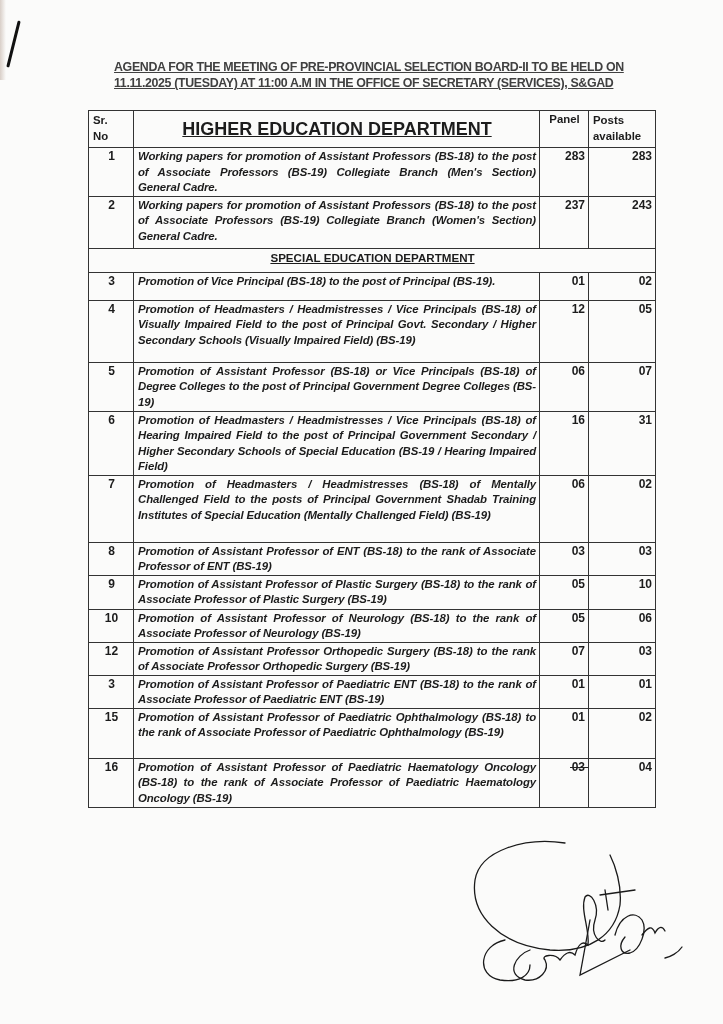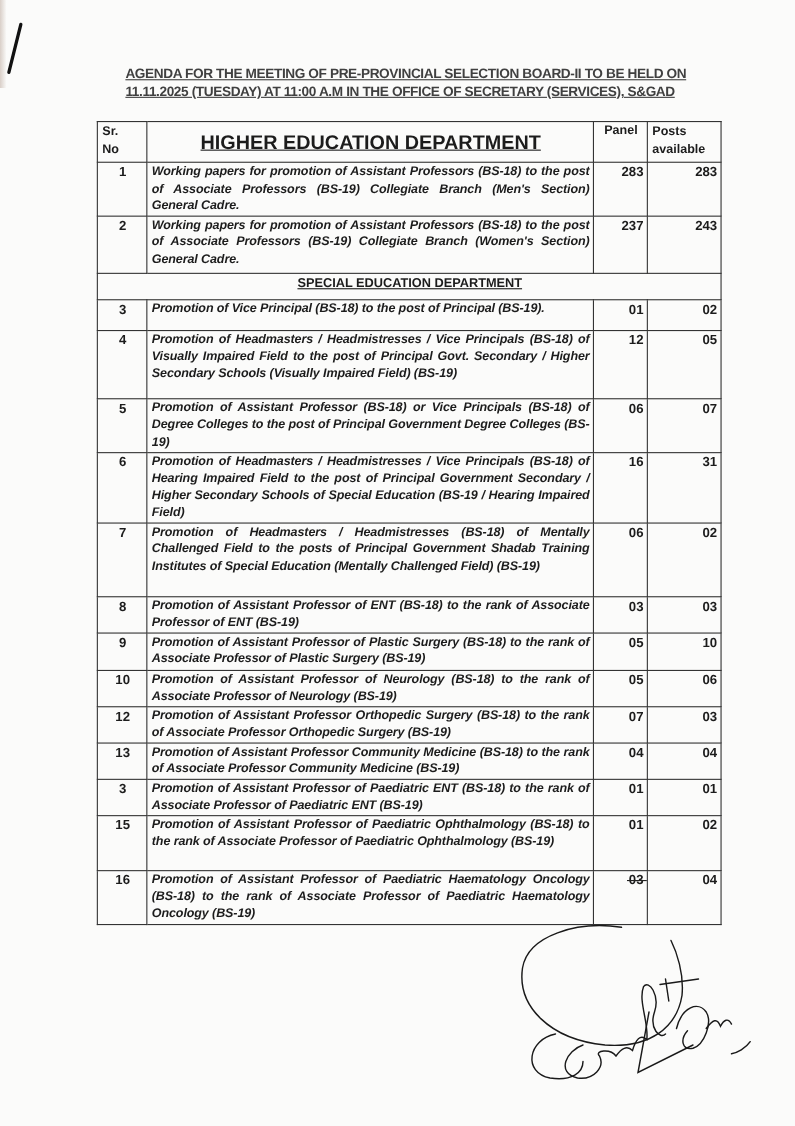--- a/index.html
+++ b/index.html
@@ -152,26 +152,20 @@
     <td class="num">05</td>
     <td class="num">06</td>
   </tr>
   <tr style="height:32px">
     <td class="sr">12</td>
     <td class="desc">Promotion of Assistant Professor Orthopedic Surgery (BS-18) to the rank of Associate Professor Orthopedic Surgery (BS-19)</td>
     <td class="num">07</td>
     <td class="num">03</td>
   </tr>
   <tr style="height:31px">
-    <td class="sr">13</td>
-    <td class="desc">Promotion of Assistant Professor Community Medicine (BS-18) to the rank of Associate Professor Community Medicine (BS-19)</td>
-    <td class="num">04</td>
-    <td class="num">04</td>
-  </tr>
-  <tr style="height:31px">
     <td class="sr">3</td>
     <td class="desc">Promotion of Assistant Professor of Paediatric ENT (BS-18) to the rank of Associate Professor of Paediatric ENT (BS-19)</td>
     <td class="num">01</td>
     <td class="num">01</td>
   </tr>
   <tr style="height:50px">
     <td class="sr">15</td>
     <td class="desc">Promotion of Assistant Professor of Paediatric Ophthalmology (BS-18) to the rank of Associate Professor of Paediatric Ophthalmology (BS-19)</td>
     <td class="num">01</td>
     <td class="num">02</td>

